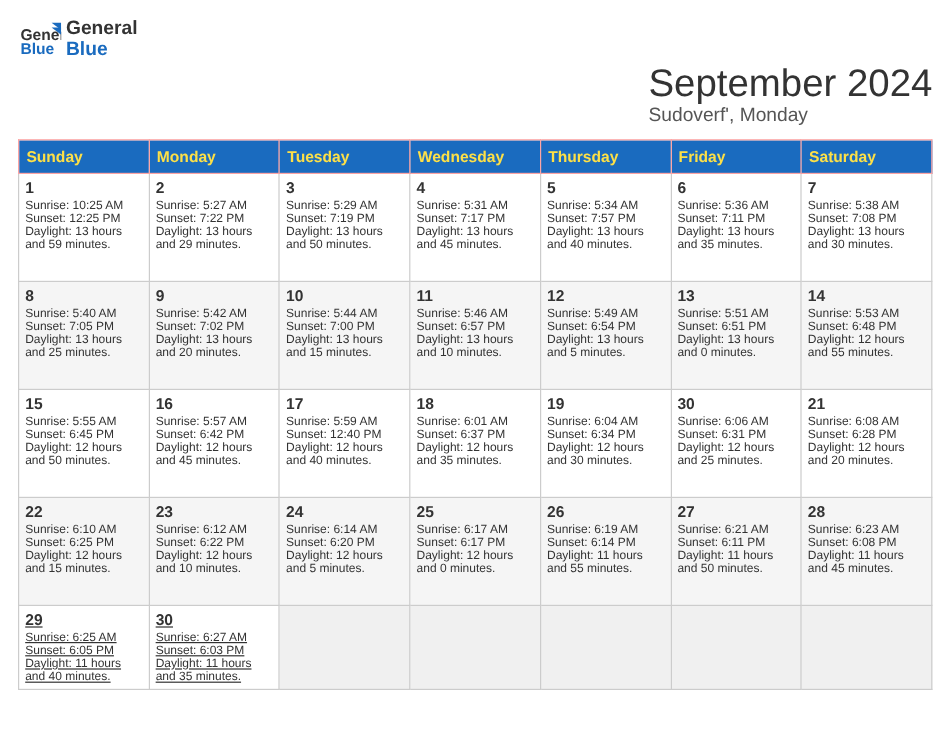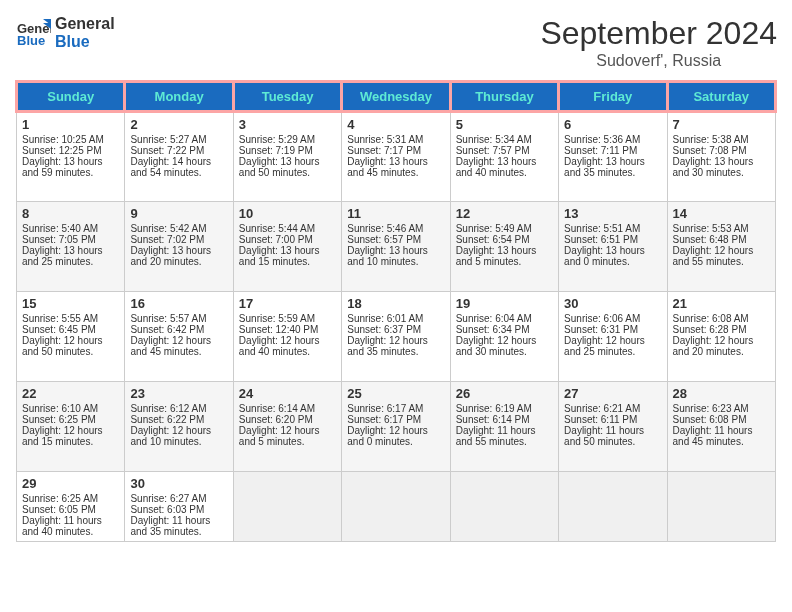--- a/index.html
+++ b/index.html
@@ -19,44 +19,45 @@
     .logo {
       display: flex;
       align-items: center;
       gap: 4px;
     }
     .logo-icon {
       width: 36px;
       height: 36px;
     }
     .title-block {
-      text-align: center;
+      text-align: left;
+      margin-top: 36px;
     }
     .month-year {
       font-size: 32px;
       color: #333;
       font-weight: normal;
     }
     .location {
       font-size: 16px;
       color: #555;
     }
     table {
       width: 100%;
       border-collapse: collapse;
       table-layout: fixed;
     }
     thead th {
       background: #1a6bbf;
-      color: #5eead4;
-      text-align: center;
+      color: #fde047;
+      text-align: left;
       padding: 6px 6px;
       font-size: 13px;
       font-weight: bold;
-      border: 3px solid #fca5a5;
+      border: 1px solid #fca5a5;
     }
     tbody td {
       border: 1px solid #ccc;
       vertical-align: top;
       padding: 4px 5px;
       font-size: 10px;
       color: #333;
       background: #fff;
       height: 90px;
     }
@@ -67,41 +68,42 @@
       font-size: 13px;
       font-weight: bold;
       display: block;
       margin-bottom: 2px;
     }
     .empty {
       background: #f0f0f0 !important;
     }
     .last-row td {
       height: 70px;
+      text-decoration: underline;
     }
   </style>
 </head>
 <body>
 
 <div class="header">
   <div class="logo">
     <svg class="logo-icon" viewBox="0 0 36 36">
       <text x="2" y="18" font-size="13" font-weight="bold" fill="#333">General</text>
       <text x="2" y="30" font-size="13" font-weight="bold" fill="#1a6bbf">Blue</text>
       <polygon points="28,8 36,14 36,8" fill="#1a6bbf"></polygon>
       <polygon points="28,4 36,10 36,4" fill="#1a6bbf"></polygon>
     </svg>
     <div style="line-height:1.1">
       <div style="font-size:16px;font-weight:bold;color:#333;">General</div>
       <div style="font-size:16px;font-weight:bold;color:#1a6bbf;">Blue</div>
     </div>
   </div>
   <div class="title-block">
     <div class="month-year">September 2024</div>
-    <div class="location">Sudoverf', Russia</div>
+    <div class="location">Sudoverf', Monday</div>
   </div>
 </div>
 
 <table>
   <thead>
     <tr>
       <th>Sunday</th>
       <th>Monday</th>
       <th>Tuesday</th>
       <th>Wednesday</th>
@@ -112,21 +114,21 @@
   </thead>
   <tbody id="calendar-body">
   <tr>
         <td><span class="day-num">1</span>
 <span>Sunrise: 10:25 AM</span><br>
 <span>Sunset: 12:25 PM</span><br>
 <span>Daylight: 13 hours and 59 minutes.</span></td>
         <td><span class="day-num">2</span>
 <span>Sunrise: 5:27 AM</span><br>
 <span>Sunset: 7:22 PM</span><br>
-<span>Daylight: 14 hours and 54 minutes.</span></td>
+<span>Daylight: 13 hours and 29 minutes.</span></td>
         <td><span class="day-num">3</span>
 <span>Sunrise: 5:29 AM</span><br>
 <span>Sunset: 7:19 PM</span><br>
 <span>Daylight: 13 hours and 50 minutes.</span></td>
         <td><span class="day-num">4</span>
 <span>Sunrise: 5:31 AM</span><br>
 <span>Sunset: 7:17 PM</span><br>
 <span>Daylight: 13 hours and 45 minutes.</span></td>
         <td><span class="day-num">5</span>
 <span>Sunrise: 5:34 AM</span><br>

